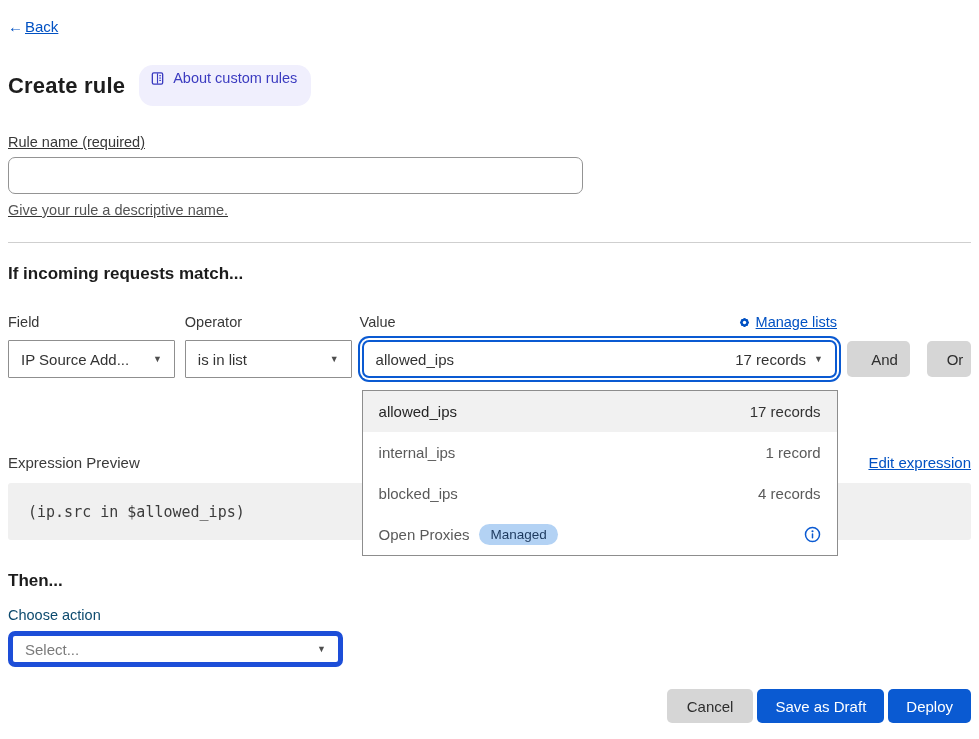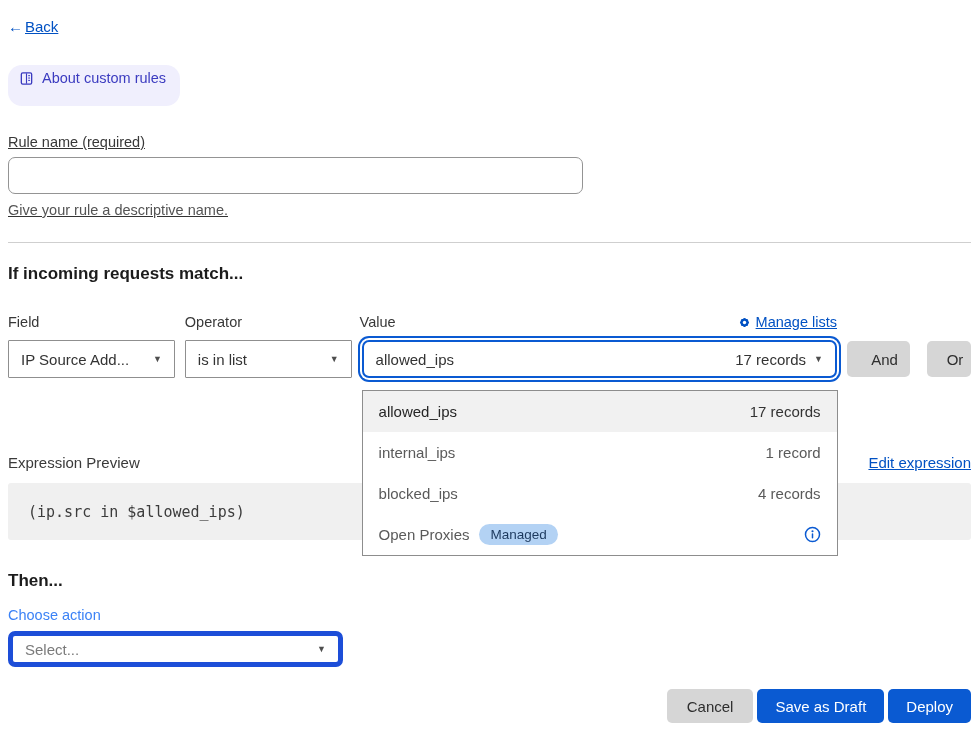--- a/index.html
+++ b/index.html
@@ -104,21 +104,21 @@
   .expr-label { font-size: 15px; color: #3a3a3a; }
   .edit-expression { font-size: 15px; }
   .expr-block {
     margin-top: 12px; background: #f0f0f0; border-radius: 3px;
     height: 57px; display: flex; align-items: center; padding: 0 20px;
     font-family: "DejaVu Sans Mono", monospace; font-size: 15px; color: #3c3c3c;
   }
 
   
   .then-heading { margin-top: 31px; font-size: 17px; font-weight: bold; color: #1c1c1c; }
-  .action-label { margin-top: 16px; font-size: 14.5px; color: #3b82f6; }
+  .action-label { margin-top: 16px; font-size: 14.5px; color: #0c4a6e; }
   .action-select {
     margin-top: 8px; width: 335px; height: 36px;
     border: 5px solid #1d4ed8; border-radius: 7px;
     display: flex; align-items: center; justify-content: space-between;
     padding: 0 12px; font-size: 15px; color: #7a7a7a; cursor: pointer;
   }
 
   
   .footer { margin-top: 22px; display: flex; justify-content: flex-end; align-items: center; gap: 4px; }
   .footer .gray-btn { height: 34px; padding: 0 20px; font-size: 15px; }
@@ -131,20 +131,21 @@
 </head>
 <body>
 
 <div class="page">
 
   <div class="back-row">
     <a class="link"><span class="arrow">←</span><span>Back</span></a>
   </div>
 
   <div class="title-row">
+    <h1 class="page-title">Create rule</h1>
     <span class="about-badge">
       <svg width="15" height="15" viewBox="0 0 16 16">
         <rect x="2.5" y="2" width="11" height="12" rx="1.5" fill="none" stroke="#3b3bc0" stroke-width="1.4"></rect>
         <line x1="8" y1="2.5" x2="8" y2="13.5" stroke="#3b3bc0" stroke-width="1.2"></line>
         <line x1="9.8" y1="5" x2="11.8" y2="5" stroke="#3b3bc0" stroke-width="1.1"></line>
         <line x1="9.8" y1="7.5" x2="11.8" y2="7.5" stroke="#3b3bc0" stroke-width="1.1"></line>
         <line x1="9.8" y1="10" x2="11.8" y2="10" stroke="#3b3bc0" stroke-width="1.1"></line>
       </svg>
       <span>About custom rules</span>
     </span>

